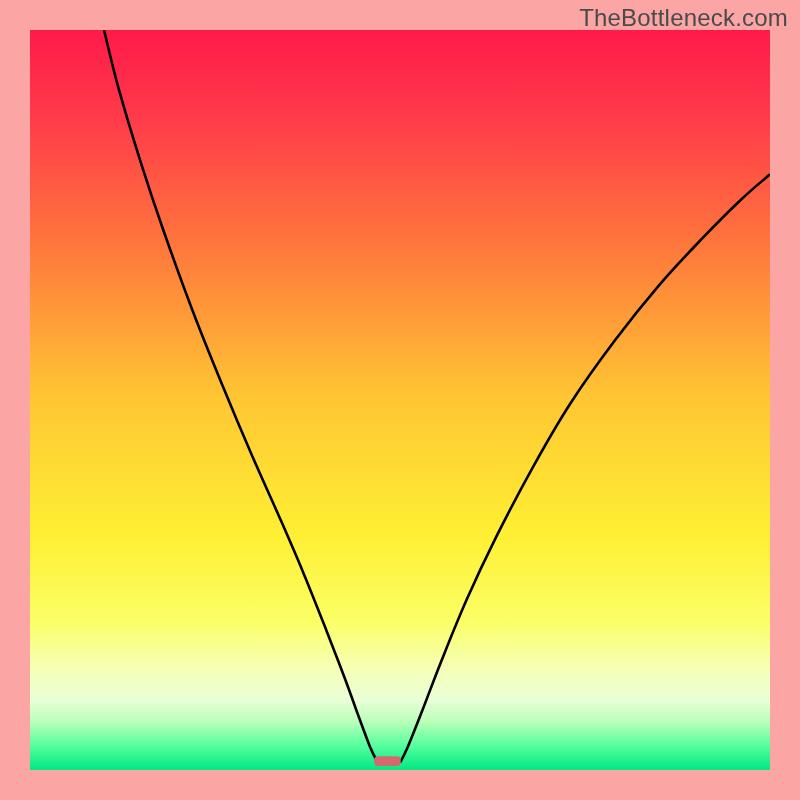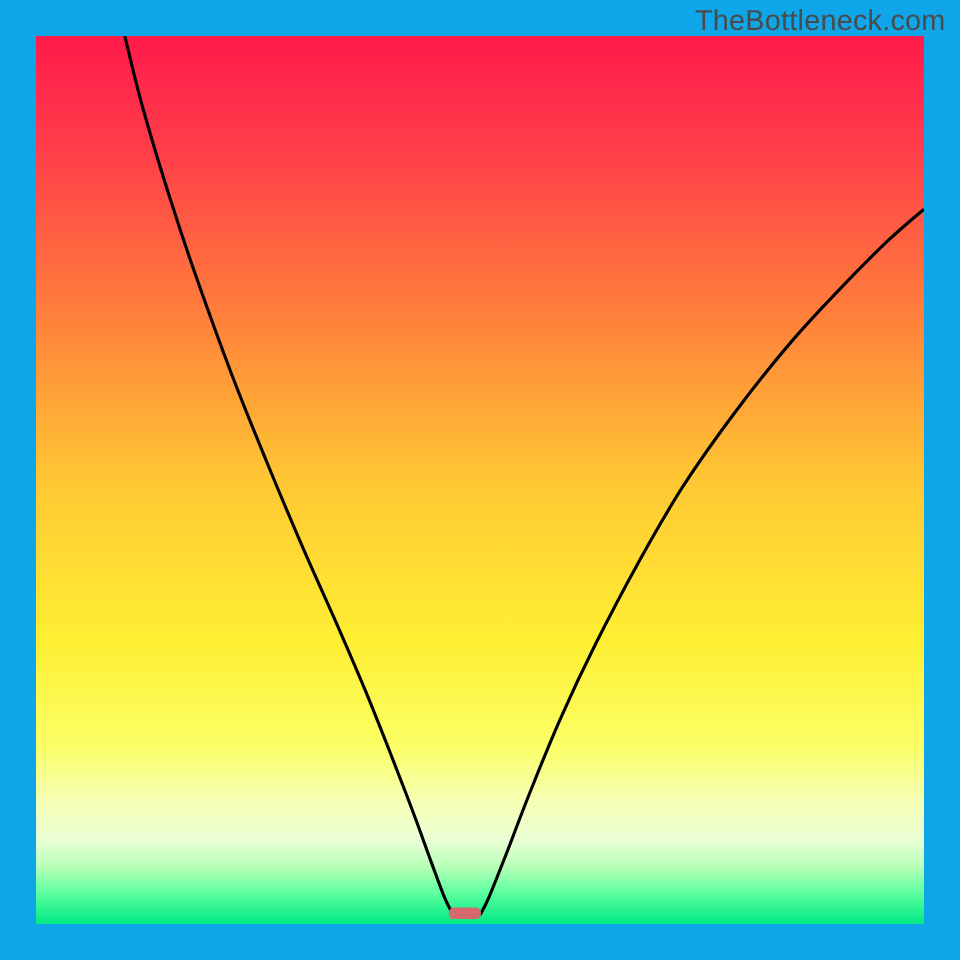--- a/index.html
+++ b/index.html
@@ -8,21 +8,21 @@
     width: 800px;
     height: 800px;
     overflow: hidden;
     background: #000;
     font-family: Arial, Helvetica, sans-serif;
   }
   .frame {
     position: relative;
     width: 800px;
     height: 800px;
-    background: #0ea5e9;
+    background: #fca5a5;
   }
   .plot {
     position: absolute;
     left: 30px;
     top: 30px;
     width: 740px;
     height: 740px;
   }
   .watermark {
     position: absolute;

